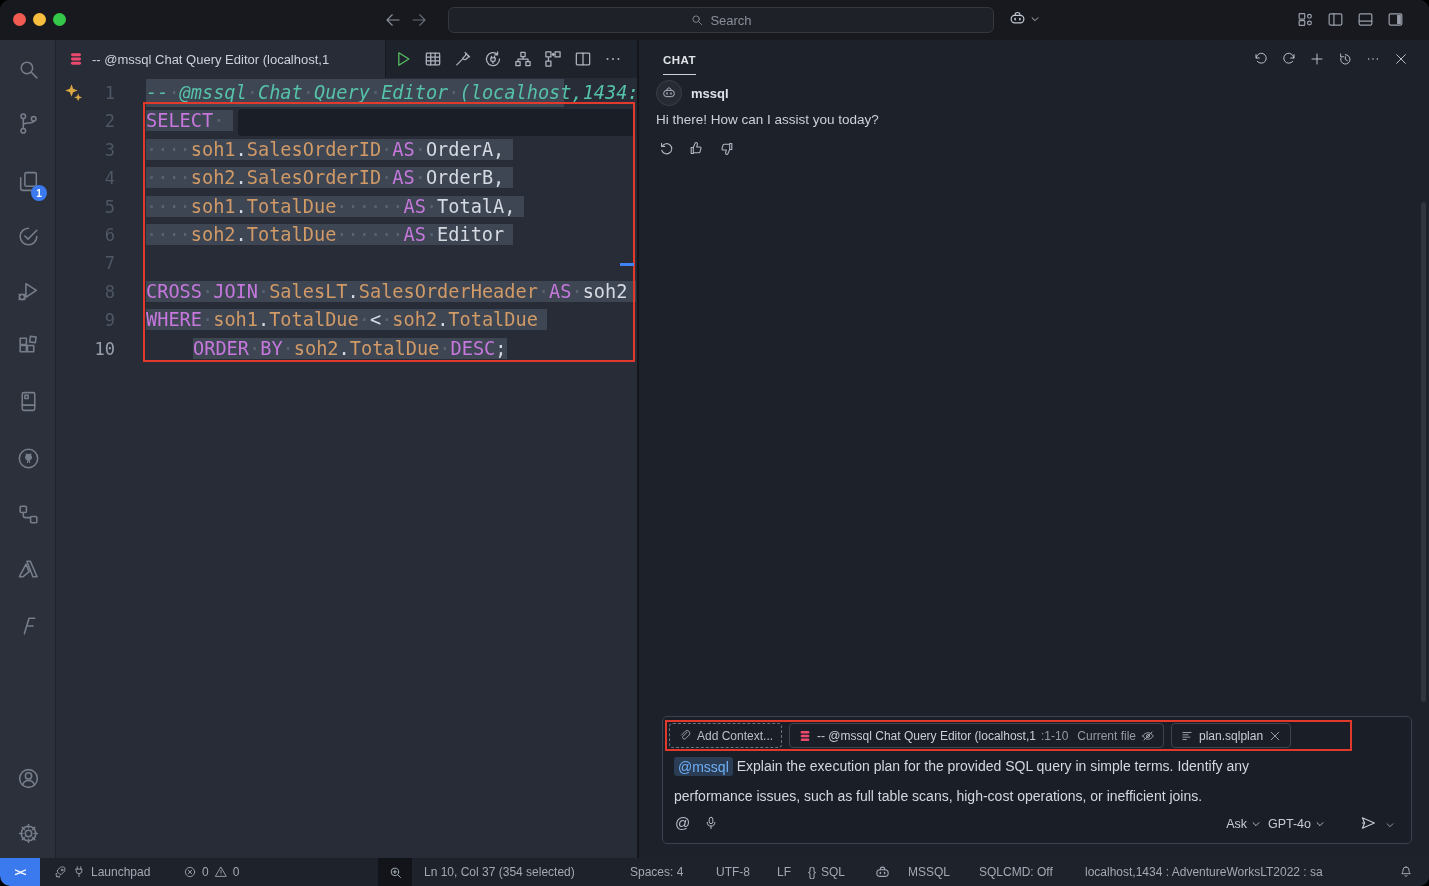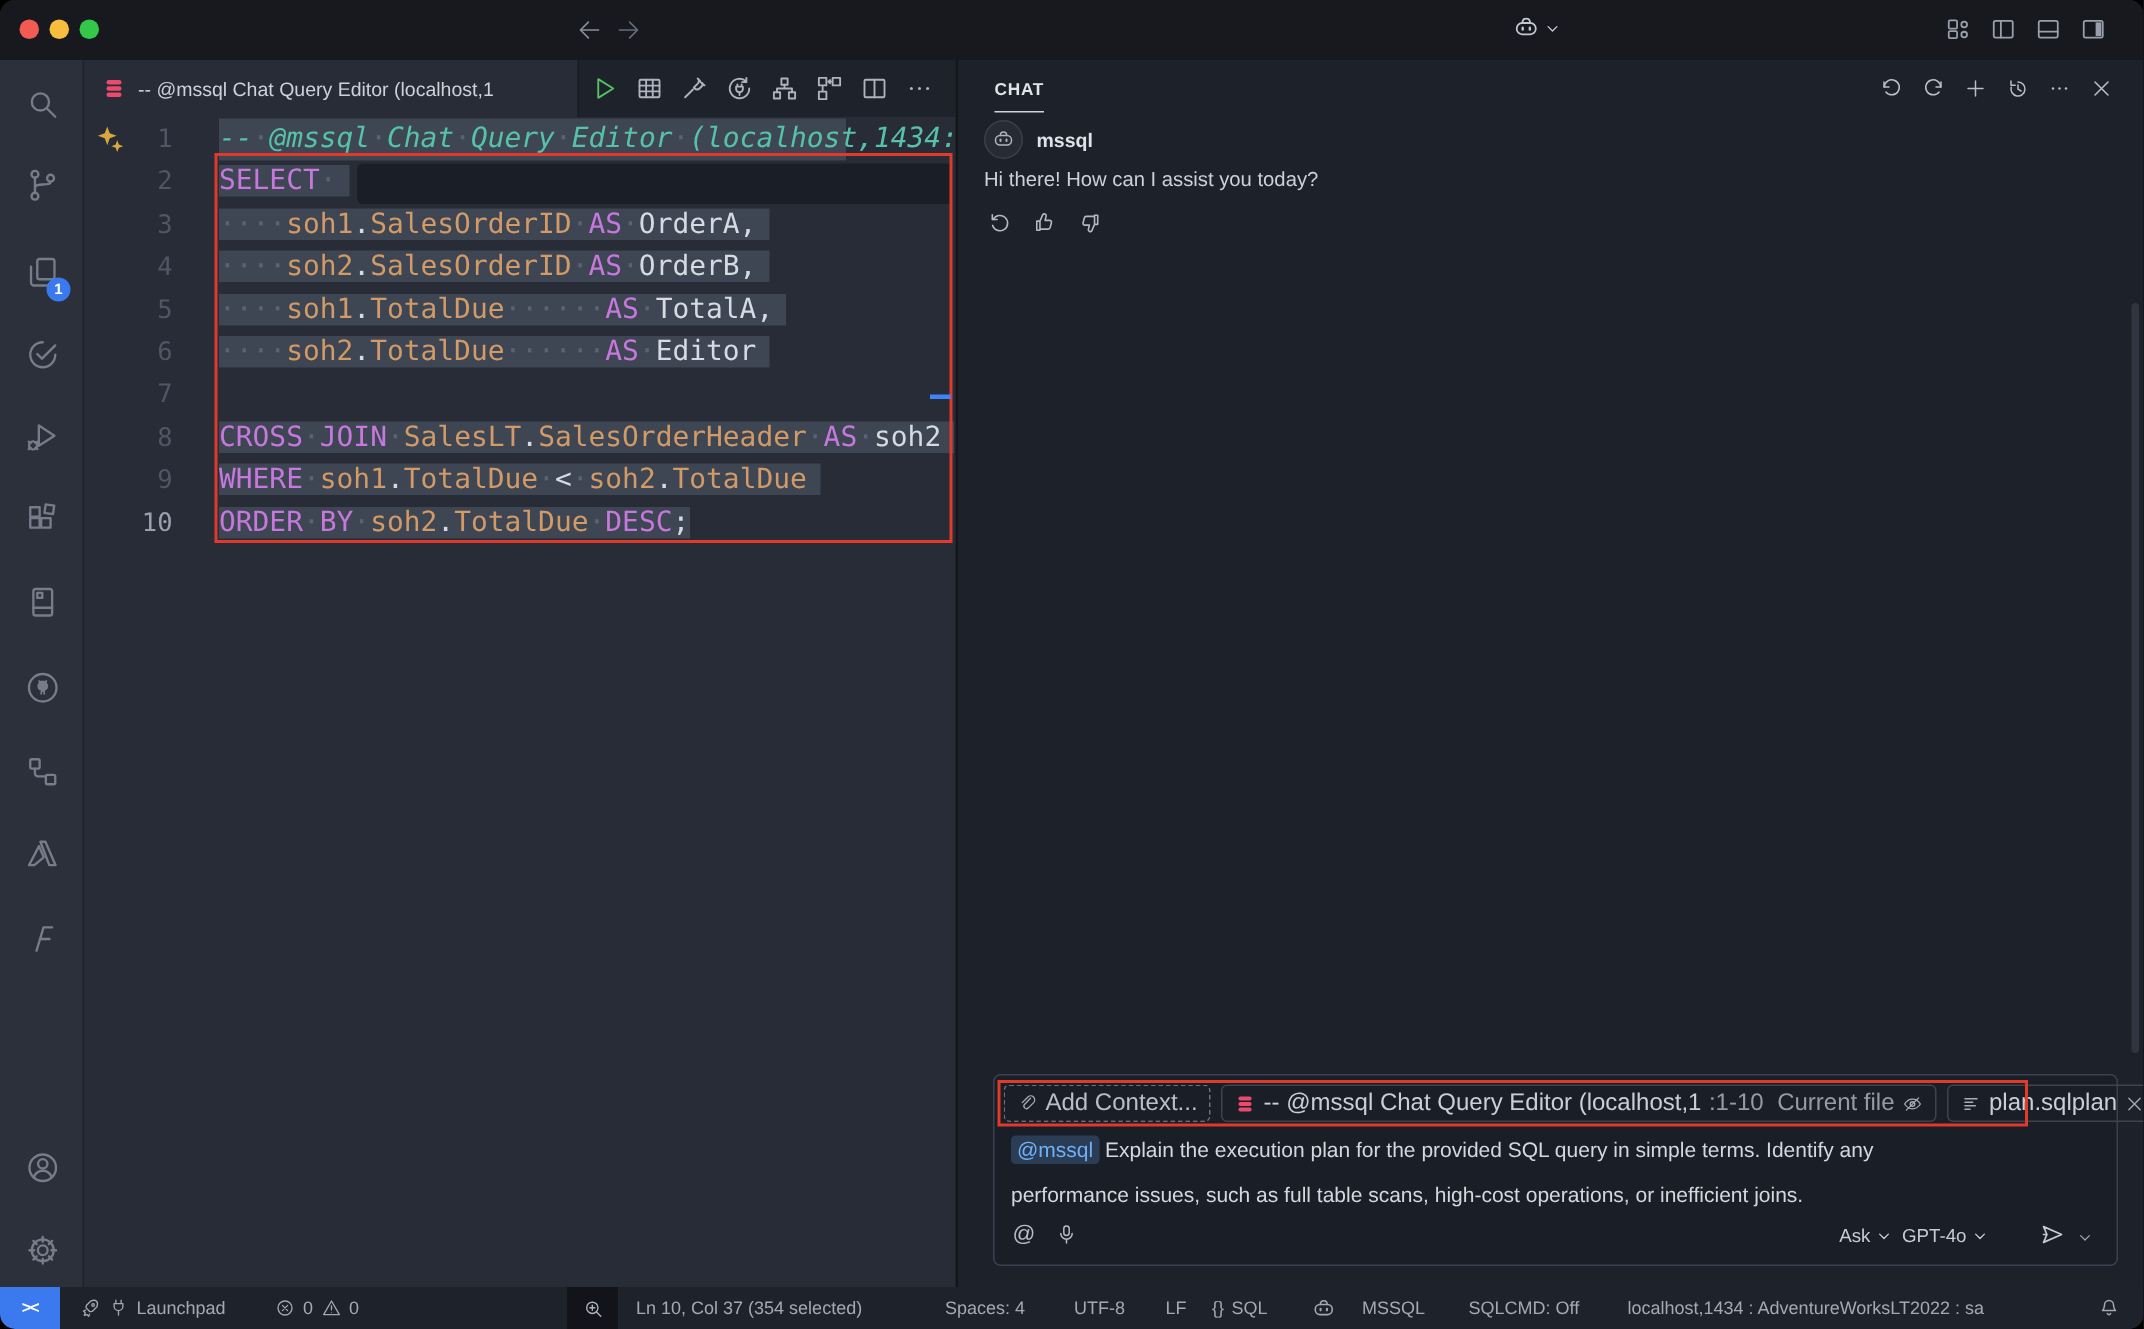--- a/index.html
+++ b/index.html
@@ -30,21 +30,21 @@
   .tab .ic { width:16px; height:16px; flex:0 0 auto; }
   .etools { position:absolute; left:337px; top:9px; display:flex; gap:10px; color:#aeb4bf; }
   .etools .ic { width:20px; height:20px; }
   .editor { position:absolute; left:0; top:38px; width:581px; height:780px; background:#272c36; overflow:hidden; }
   .sparkle { position:absolute; left:8px; top:5px; width:20px; height:20px; }
   .code { position:absolute; left:0; top:1px; right:0; font-family:"DejaVu Sans Mono", monospace; font-size:18.6px; }
   .code-line { position:relative; height:28.4px; line-height:28.4px; padding-left:90px; white-space:pre; }
   .ln-num { position:absolute; left:0; top:0; width:59px; text-align:right; color:#4e5765; font-size:17px; }
   .ln-num.active { color:#98a0ae; }
   .sel { background:#3e4654; padding-right:9px; }
-  .sel.exact { padding-right:0; }
+  .sel.exact { padding-right:0;margin-left:47px; }
   .code-line.full .sel { display:inline-block; width:418px; }
   .tk-cm { color:#56c2a8; font-style:italic; }
   .tk-ws { color:#5a6374; }
   .tk-kw { color:#c678dd; }
   .tk-id { color:#d19a66; }
   .tk-pl, .tk-op { color:#d6dae2; }
   .tooltip-box { position:absolute; left:182px; top:31px; width:397px; height:27px; background:#1a1e26; border-radius:4px; }
   .redbox1 { position:absolute; left:87px; top:24px; width:492px; height:260px; border:2px solid #e1392b; }
   .ovr-cursor { position:absolute; left:564px; top:185px; width:14px; height:3px; background:#3f83f7; }
 
@@ -60,21 +60,21 @@
   .avatar { position:absolute; left:17px; top:40px; width:26px; height:26px; border-radius:50%; border:1px solid #3a404c; background:#262b34; display:flex; align-items:center; justify-content:center; color:#aeb4bf; }
   .avatar .ic { width:16px; height:16px; }
   .msg-author { position:absolute; left:52px; top:46px; font-size:13px; font-weight:bold; color:#dfe3e9; }
   .msg-text { position:absolute; left:17px; top:72px; width:740px; font-size:13.5px; color:#ccd1d9; }
   .msg-actions { position:absolute; left:19px; top:100px; display:flex; gap:13px; color:#b3b9c4; }
   .msg-actions .ic { width:17px; height:17px; }
   .chat-scrollbar { position:absolute; right:3px; top:162px; width:5px; height:500px; background:rgba(140,147,160,.18); border-radius:3px; }
 
   .input-wrap { position:absolute; left:23px; top:676px; width:750px; height:128px; border:1px solid #3a4150; border-radius:5px; background:#1a1e27; }
   .chips { position:absolute; left:6px; top:6px; display:flex; gap:7px; align-items:center; }
-  .chip { height:25px; display:flex; align-items:center; gap:5px; padding:4px 8px; border:1px solid #3d4450; border-radius:4px; font-size:16px; color:#c9ced7; white-space:nowrap; }
+  .chip { height:25px; display:flex; align-items:center; gap:5px; padding:4px 8px; border:1px solid #3d4450; border-radius:4px; font-size:12px; color:#c9ced7; white-space:nowrap; }
   .chip.dashed { border-style:dashed; border-color:#6a7180; color:#b9bfca; }
   .chip .ic { width:14px; height:14px; color:#a7adb8; }
   .chip .range, .chip .suffix { color:#959ba6; }
   .chip .suffix { margin-left:4px; }
   .redbox2 { position:absolute; left:-4px; top:-3px; width:687px; height:31px; border:2px solid #e1392b; pointer-events:none; }
   .input-text { position:absolute; left:11px; top:34px; width:655px; line-height:30px; font-size:14px; color:#d3d7de; }
   .mention { background:#2b3c55; color:#6fb1f7; padding:1.5px 4px; border-radius:3px; }
   .input-toolbar { position:absolute; left:0; bottom:0; width:100%; height:36px; color:#b6bcc7; }
   .it-at { position:absolute; left:12px; top:7px; font-size:15px; }
   .it-mic { position:absolute; left:40px; top:8px; width:16px; height:16px; }
@@ -104,20 +104,29 @@
     <span class="navarrow ic" style="left:384px">
         <svg viewBox="0 0 24 24">
           <path d="M11 5l-7 7 7 7 M4 12h16"></path>
         </svg>
       </span>
     <span class="navarrow fwd ic" style="left:410px">
         <svg viewBox="0 0 24 24">
           <path d="M13 5l7 7-7 7 M20 12H4"></path>
         </svg>
       </span>
+    <div class="searchbox">
+      <span class="ic" style="width:14px;height:14px">
+          <svg viewBox="0 0 24 24">
+            <circle cx="10.5" cy="10.5" r="5.5"></circle>
+            <line x1="14.7" y1="14.7" x2="20" y2="20"></line>
+          </svg>
+        </span>
+      <span>Search</span>
+    </div>
     <div class="copilot-menu">
       <span class="ic" style="width:19px;height:19px">
           <svg viewBox="0 0 24 24">
             <rect x="4" y="8" width="16" height="9.5" rx="4.5"></rect>
             <rect x="8" y="11" width="2" height="3.5" rx="1" fill="currentColor" stroke="none"></rect>
             <rect x="14" y="11" width="2" height="3.5" rx="1" fill="currentColor" stroke="none"></rect>
             <path d="M8.8 8c0-2.3 1.3-3.6 3.2-3.6S15.2 5.7 15.2 8"></path>
           </svg>
         </span>
       <span class="ic chev">

